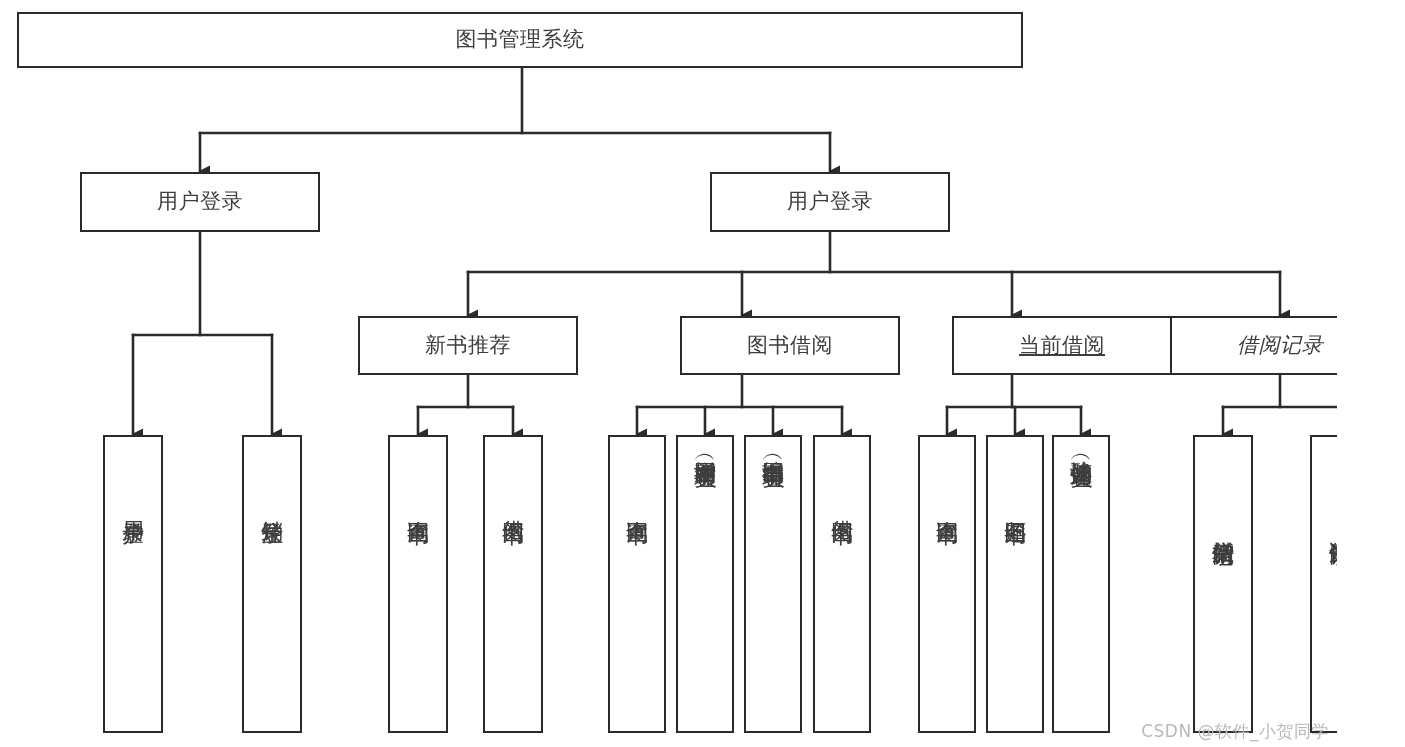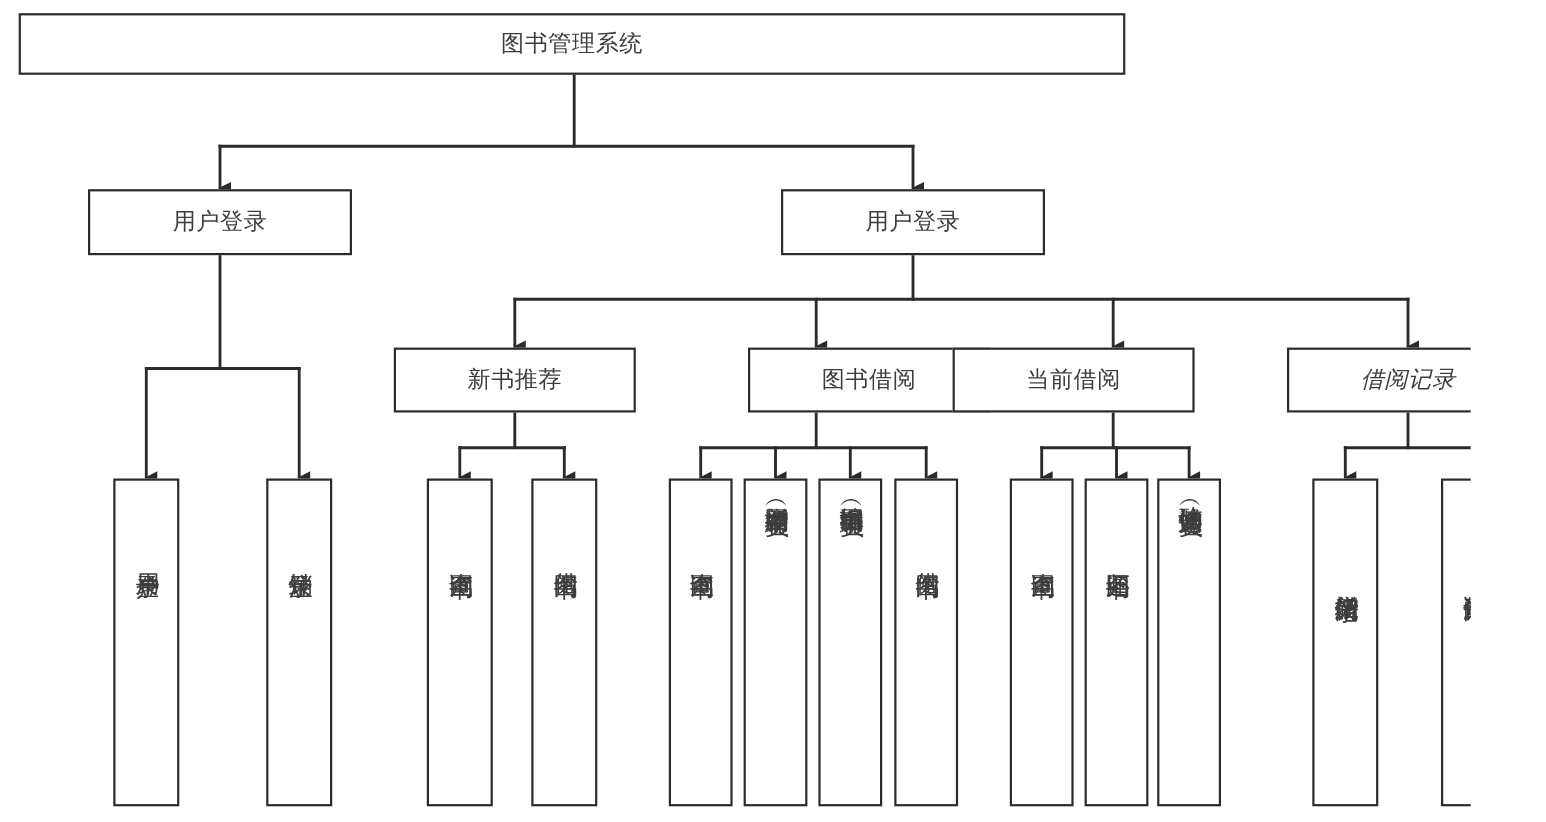--- a/index.html
+++ b/index.html
@@ -129,21 +129,21 @@
       </div>
       <div class="node horizontal" style="left: 710px; top: 172px; width: 240px; height: 60px;">
         <span class="node-label">用户登录</span>
       </div>
       <div class="node horizontal" style="left: 358px; top: 316px; width: 220px; height: 59px;">
         <span class="node-label">新书推荐</span>
       </div>
       <div class="node horizontal" style="left: 656px; top: 316px; width: 220px; height: 59px; margin-left: 24px;">
         <span class="node-label">图书借阅</span>
       </div>
-      <div class="node horizontal" style="left: 866px; top: 316px; width: 220px; height: 59px;">
+      <div class="node horizontal" style="left: 952px; top: 316px; width: 220px; height: 59px; text-decoration: underline;">
         <span class="node-label">当前借阅</span>
       </div>
       <div class="node horizontal" style="left: 1170px; top: 316px; width: 220px; height: 59px; font-style: italic;">
         <span class="node-label">借阅记录</span>
       </div>
       <div class="node vertical mid" style="left: 103px; top: 435px; width: 60px; height: 298px;">
         <span class="node-label">用户登录</span>
       </div>
       <div class="node vertical mid" style="left: 242px; top: 435px; width: 60px; height: 298px;">
         <span class="node-label">注销登录</span>
@@ -176,13 +176,14 @@
         <span class="node-label">确认归还（管理员）</span>
       </div>
       <div class="node vertical mid2" style="left: 1193px; top: 435px; width: 60px; height: 298px;">
         <span class="node-label">新增借阅记录</span>
       </div>
       <div class="node vertical mid2" style="left: 1310px; top: 435px; width: 60px; height: 298px;">
         <span class="node-label">查询借阅记录</span>
       </div>
     </div>
 
+  <div id="watermark">CSDN @软件_小贺同学</div>
 </div>
 
 </body></html>

